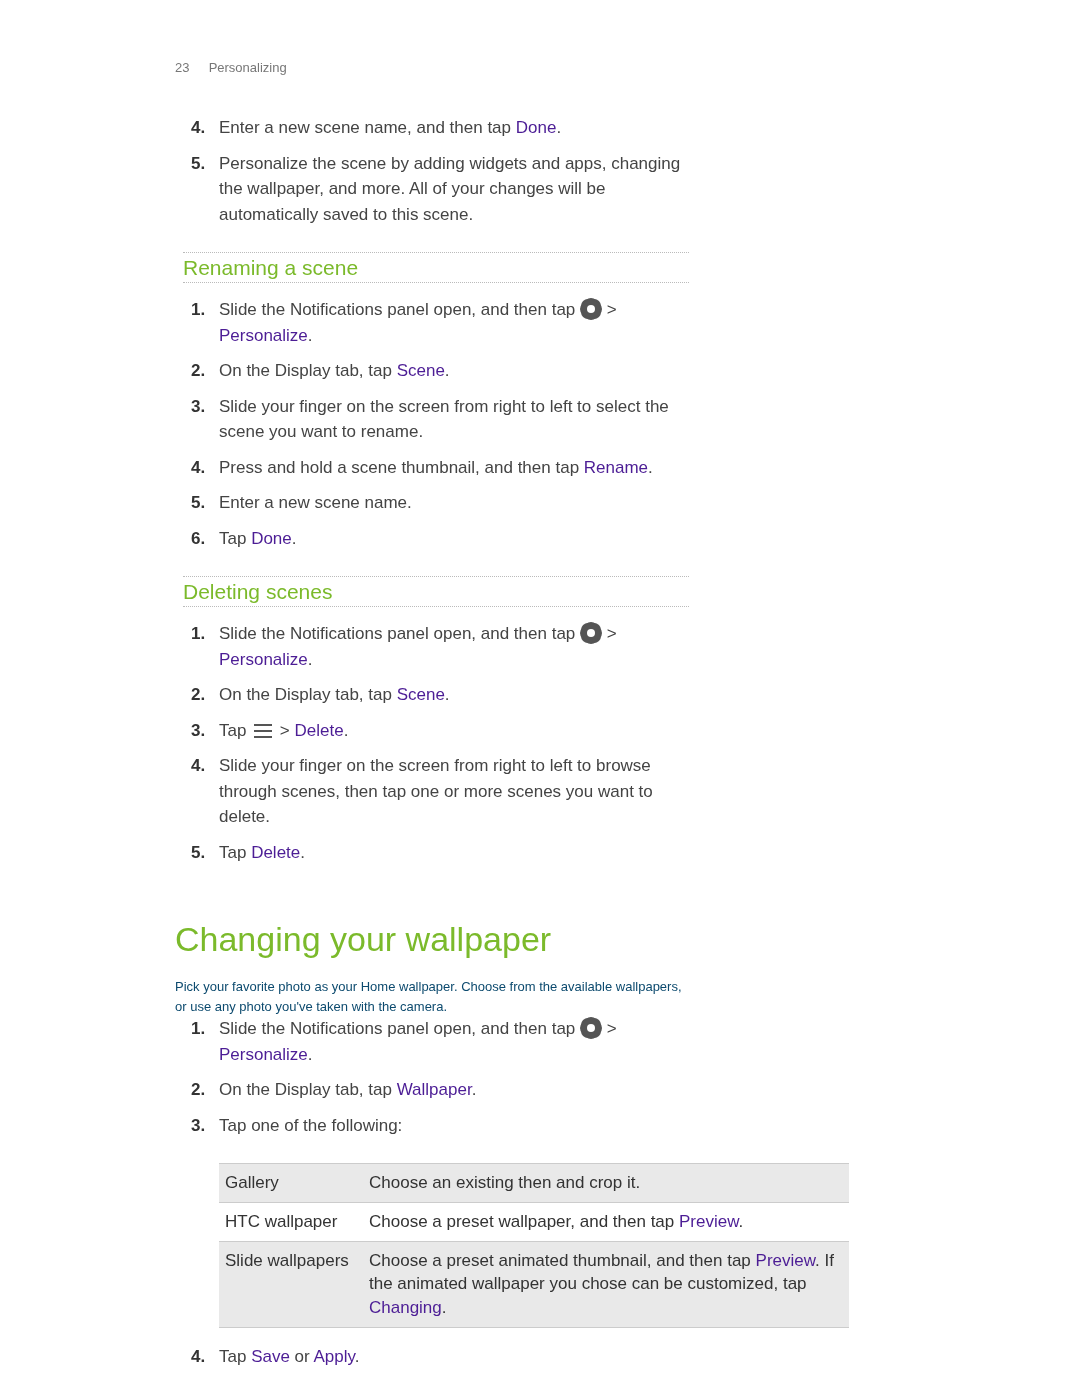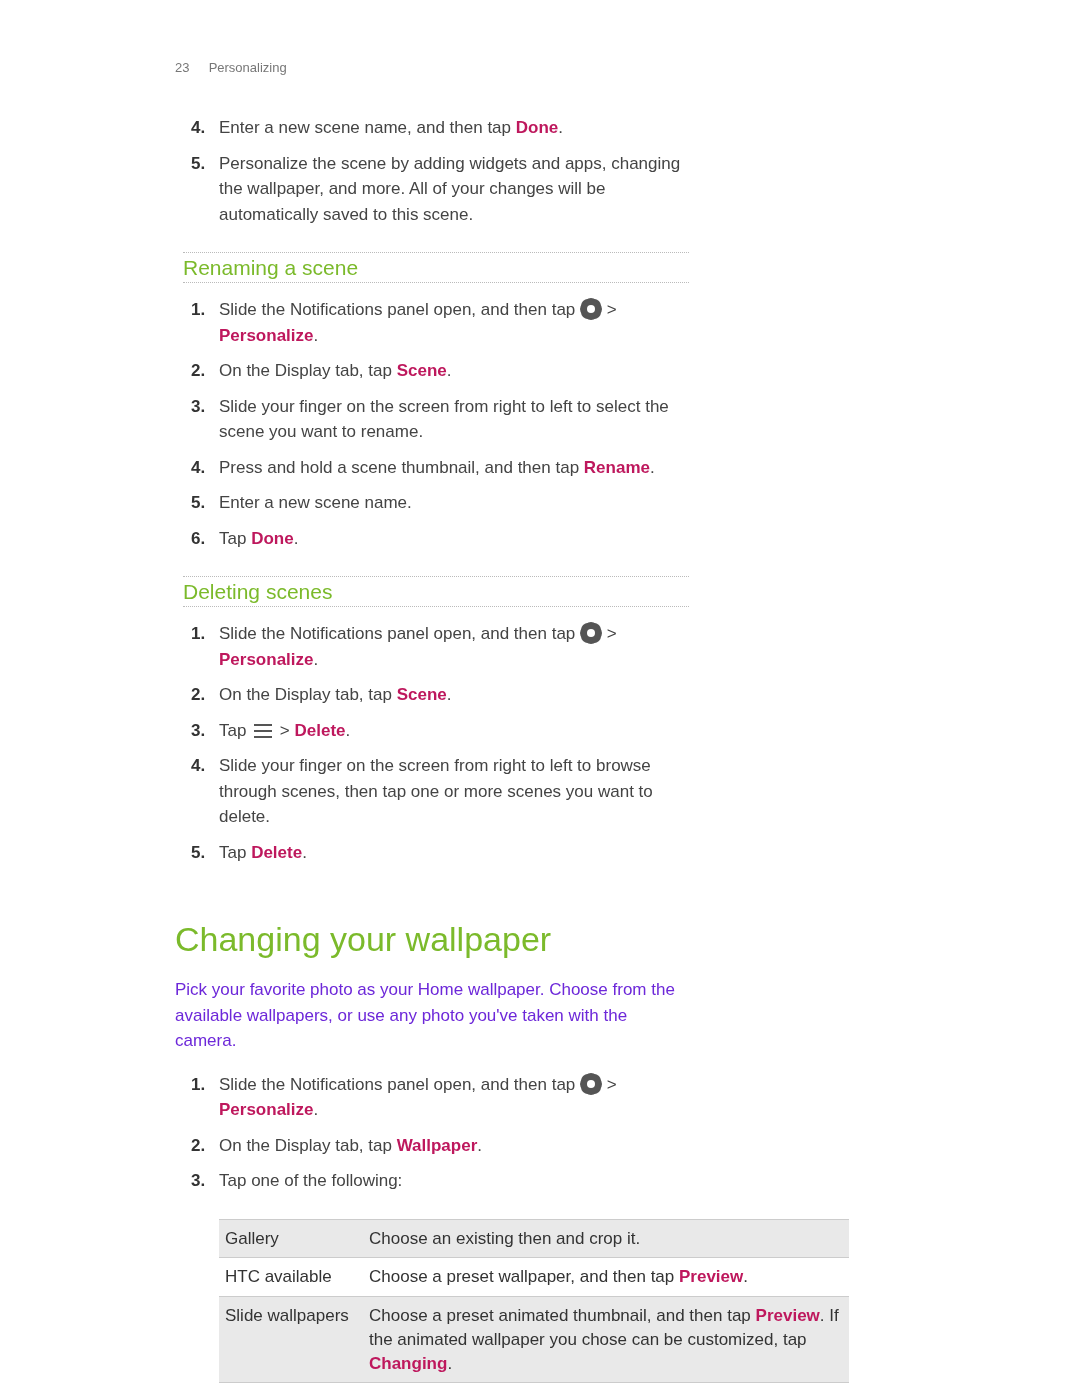--- a/index.html
+++ b/index.html
@@ -45,42 +45,41 @@
     text-align: left;
     padding-left: 16px;
     box-sizing: border-box;
     font-weight: 600;
     color: #333;
   }
   ol.top-list > li .txt {
     flex: 1;
   }
   .bold {
-    font-weight: 700;
-    color: #be185d;
+    font-weight: 400;
+    color: #4c1d95;
   }
   .sub-heading {
     font-size: 21px;
     color: #7bba2b;
     margin: 20px 0 14px 8px;
     border-top: 1px dotted #bbb;
     border-bottom: 1px dotted #bbb;
     padding: 3px 0 2px 0;
   }
   .main-heading {
     font-size: 34px;
     color: #7bba2b;
     margin: 55px 0 18px 0;
     font-weight: 400;
   }
   .intro {
-    font-size: 17px;
+    font-size: 13px;
     line-height: 1.5;
-    color: #6d28d9;
-    margin-bottom: 18px;
+    color: #0c4a6e;
   }
   
   .gear {
     display: inline-block;
     vertical-align: -3px;
     width: 18px;
     height: 18px;
     background: #555;
     border-radius: 50%;
     position: relative;
@@ -122,21 +121,21 @@
   .menu-icon::before { top: 0; }
   .menu-icon span    { top: 6px; }
   .menu-icon::after  { top: 12px; }
 
   
   table.opts {
     border-collapse: collapse;
     width: 630px;
     margin-left: 44px;
     margin-top: 6px;
-    margin-bottom: 30px;
+    margin-bottom: 16px;
   }
   table.opts td {
     border-top: 1px solid #ccc;
     border-bottom: 1px solid #ccc;
     padding: 7px 8px 7px 6px;
     vertical-align: top;
     font-size: 17px;
     line-height: 1.4;
   }
   table.opts tr:nth-child(odd) td {
@@ -260,21 +259,21 @@
     </li>
   </ol>
 
   <table class="opts">
     <tbody>
         <tr>
       <td class="k">Gallery</td>
       <td>Choose an existing then and crop it.</td>
     </tr>
     <tr>
-      <td class="k">HTC available</td>
+      <td class="k">HTC wallpaper</td>
       <td>
         <span>Choose a preset wallpaper, and then tap </span><span class="bold">Preview</span><span>.</span>
       </td>
     </tr>
     <tr>
       <td class="k">Slide wallpapers</td>
       <td>
         <span>Choose a preset animated thumbnail, and then tap </span><span class="bold">Preview</span><span>. If the animated wallpaper you chose can be customized, tap </span><span class="bold">Changing</span><span>.</span>
       </td>
     </tr>

